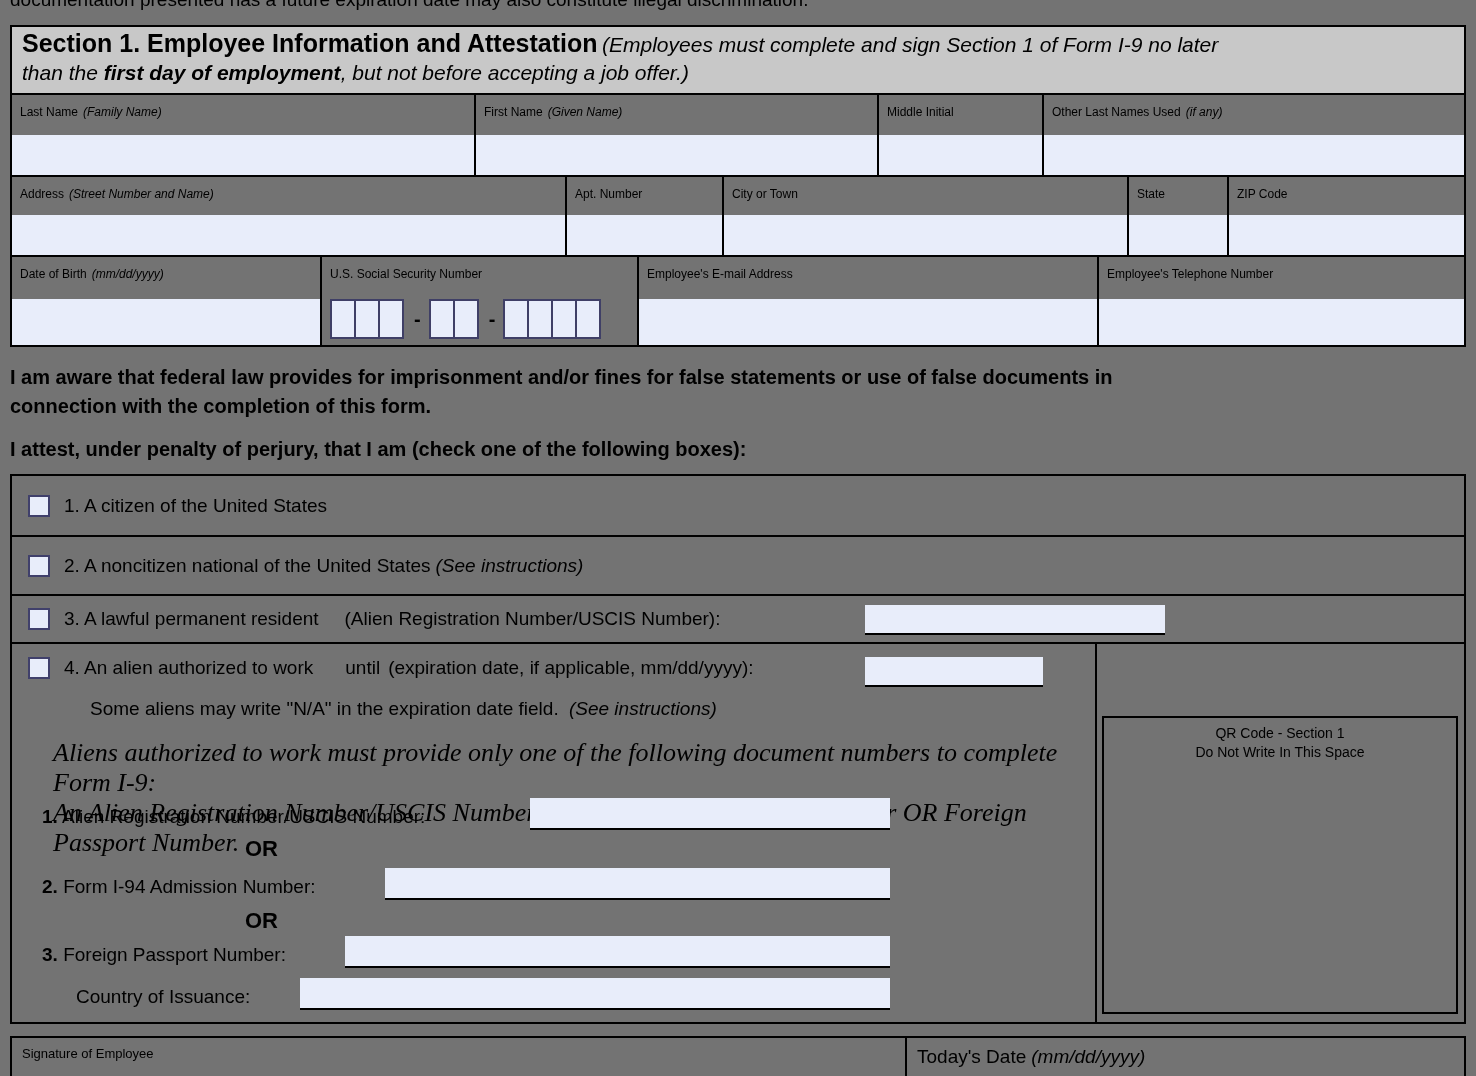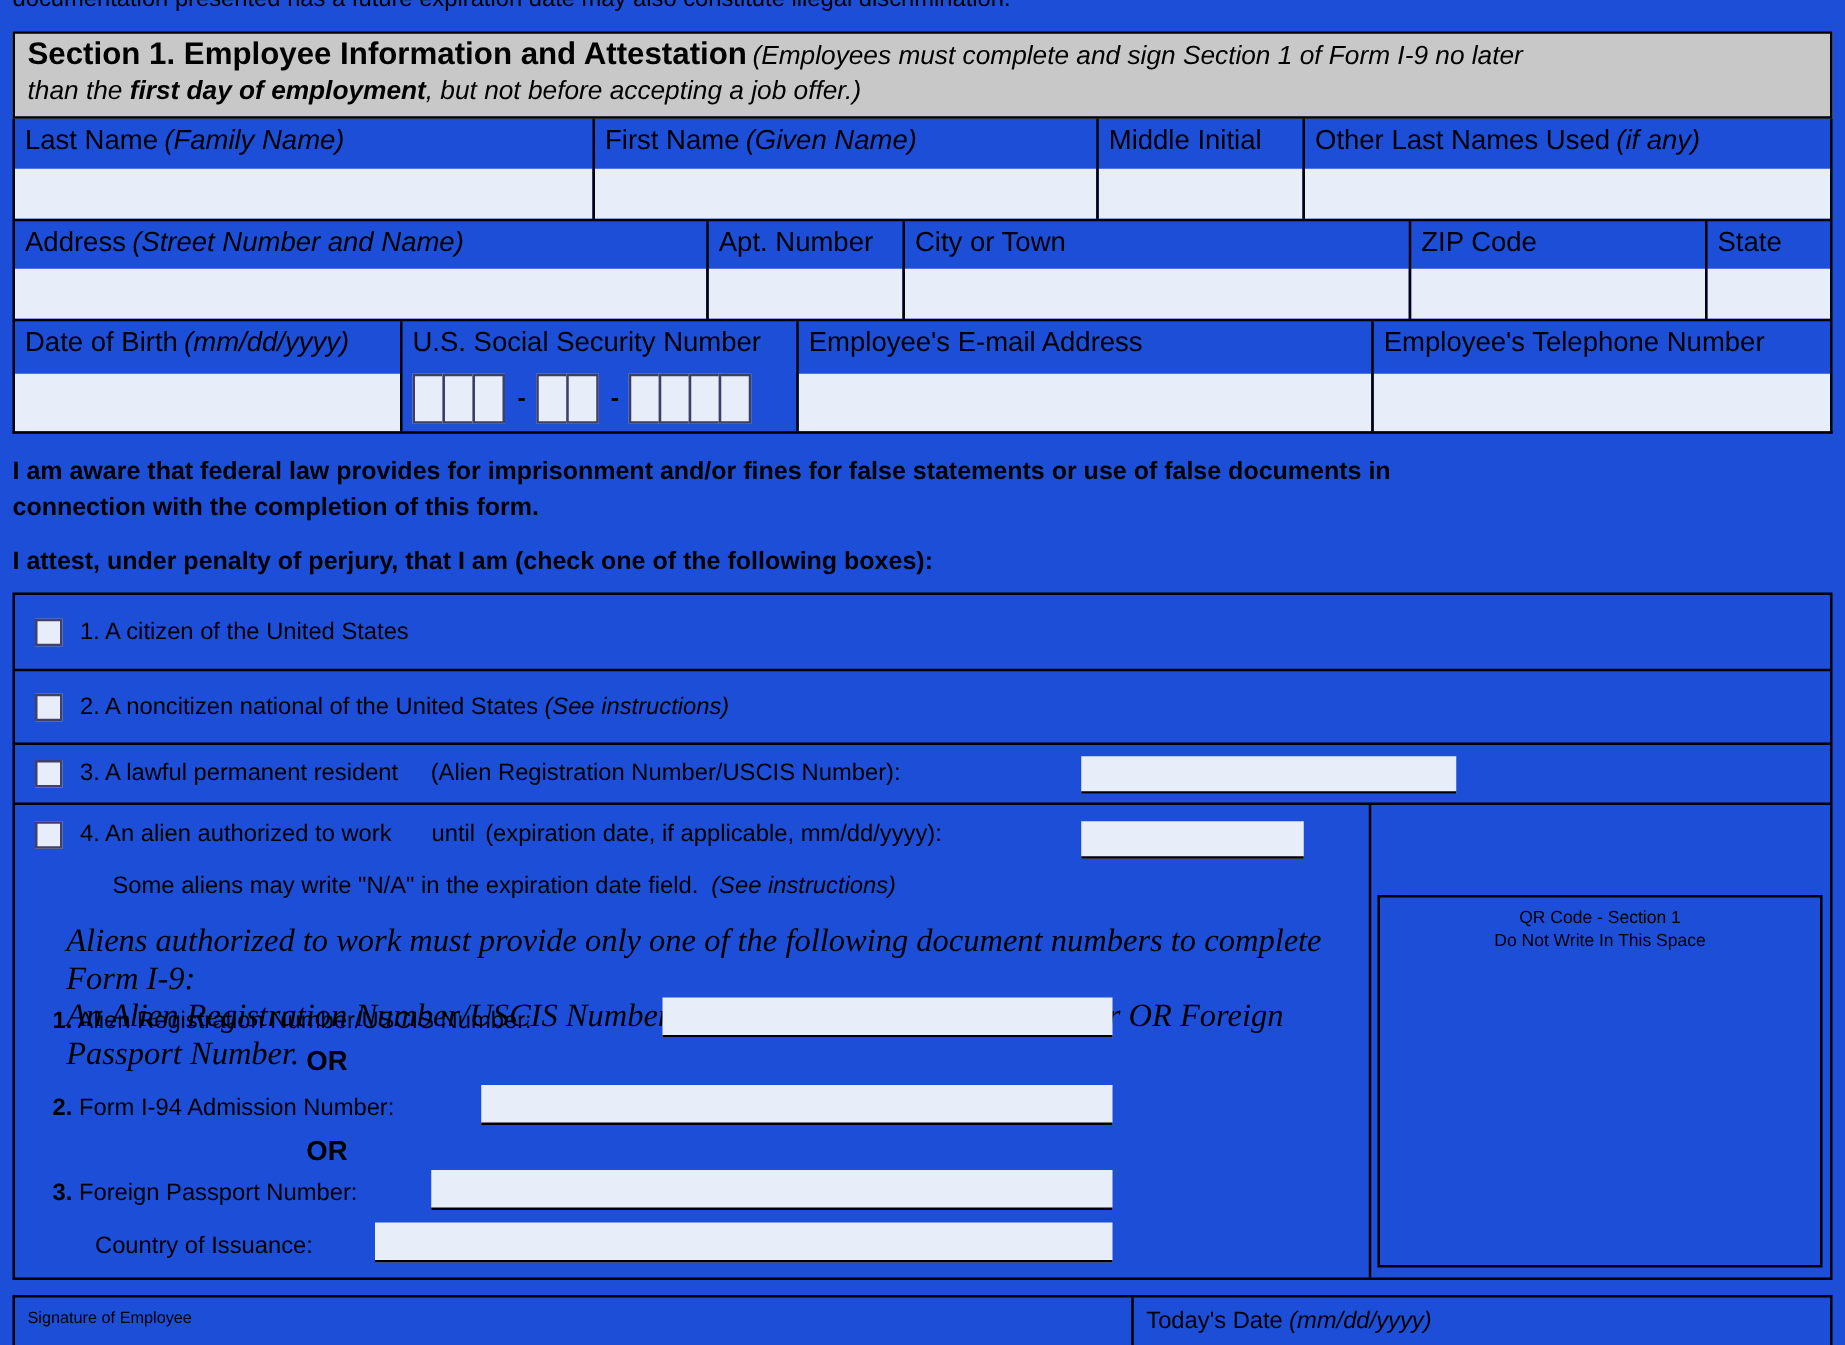--- a/index.html
+++ b/index.html
@@ -1,18 +1,18 @@
 <!DOCTYPE html>
 <html style="--field-bg: #e8edfa; --header-bg: #c8c8c8;"><head>
 <meta charset="utf-8">
 <style>
   :root { --field-bg:#e8edfa; --header-bg:#c8c8c8; }
   * { box-sizing:border-box; margin:0; padding:0; }
   body { font-family:"Liberation Sans", sans-serif; background:#fff; color:#000; }
-  .page { width:1476px; height:1076px; position:relative; overflow:hidden; background:#1d4ed8; }
+  .page { width:1476px; height:1076px; position:relative; overflow:hidden; background:#737373; }
   .content { margin:0 10px; }
 
   
   .top-strip { height:13px; overflow:hidden; position:relative; }
   .top-strip span { position:absolute; top:-11px; left:0; font-size:19px; white-space:nowrap; }
 
   
   .sec-header { margin-top:12px; border:2px solid #000; background:var(--header-bg); padding:3px 10px 5px; }
   .hdr-line { line-height:26px; }
   .hdr-title { font-size:25px; font-weight:bold; }
@@ -20,21 +20,21 @@
   .hdr-sub-bold { font-size:21px; font-style:italic; font-weight:bold; }
 
   
   .ftable { border:2px solid #000; border-top:none; }
   .trow { display:flex; border-top:2px solid #000; }
   .trow:first-child { border-top:none; }
   .cell { display:flex; flex-direction:column; border-left:2px solid #000; overflow:hidden; }
   .cell:first-child { border-left:none; }
   .r1, .r2 { height:80px; }
   .r3 { height:90px; }
-  .flabel { padding:6px 8px 2px; font-size:22px; line-height:22px; white-space:nowrap; }
+  .flabel { padding:6px 8px 2px; font-size:12px; line-height:22px; white-space:nowrap; }
   .hint { font-style:italic; margin-left:5px; }
   .finput { margin-top:auto; background:var(--field-bg); height:40px; width:100%; }
   .r3 .finput { height:46px; }
   .grow { flex:1 1 auto; }
 
   
   .ssn-row { margin-top:auto; display:flex; align-items:center; padding:0 0 6px 8px; }
   .sbox { width:26px; height:40px; border:2px solid #3f3f66; background:var(--field-bg); margin-right:-2px; flex:0 0 auto; }
   .ssn-dash { font-size:20px; font-weight:bold; margin:0 8px 0 12px; }
 
@@ -131,26 +131,26 @@
           <div class="finput"></div>
         </div>
         <div class="cell" style="flex:0 0 157px">
           <div class="flabel"><span>Apt. Number</span></div>
           <div class="finput"></div>
         </div>
         <div class="cell" style="flex:0 0 405px">
           <div class="flabel"><span>City or Town</span></div>
           <div class="finput"></div>
         </div>
+        <div class="cell" style="flex:0 0 100px">
+          <div class="flabel"><span>State</span></div>
+          <div class="finput"></div>
+        </div>
         <div class="cell grow">
           <div class="flabel"><span>ZIP Code</span></div>
-          <div class="finput"></div>
-        </div>
-        <div class="cell" style="flex:0 0 100px">
-          <div class="flabel"><span>State</span></div>
           <div class="finput"></div>
         </div>
       </div>
 
       <div class="trow r3">
         <div class="cell" style="flex:0 0 308px">
           <div class="flabel"><span>Date of Birth</span><i class="hint">(mm/dd/yyyy)</i></div>
           <div class="finput"></div>
         </div>
         <div class="cell" style="flex:0 0 317px">

